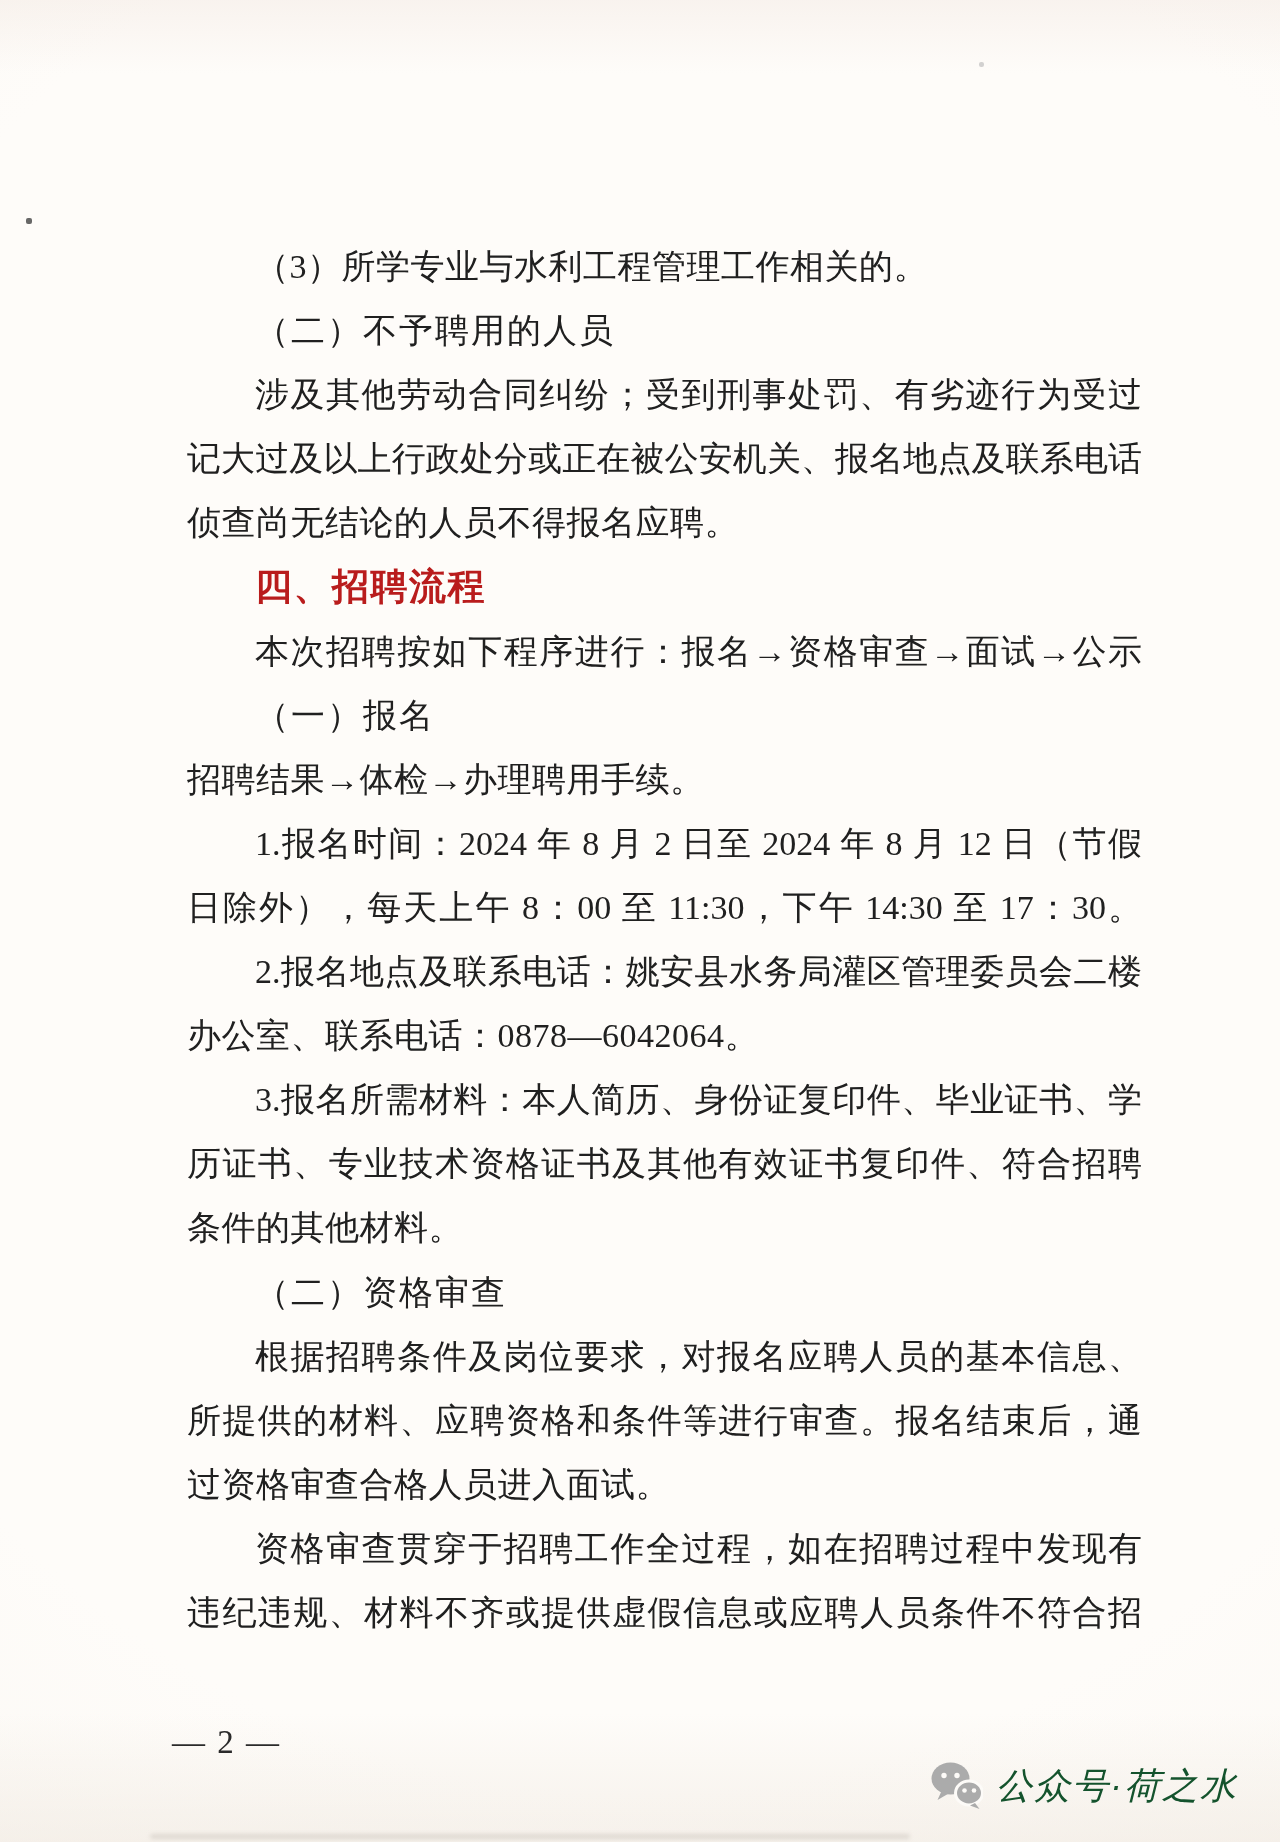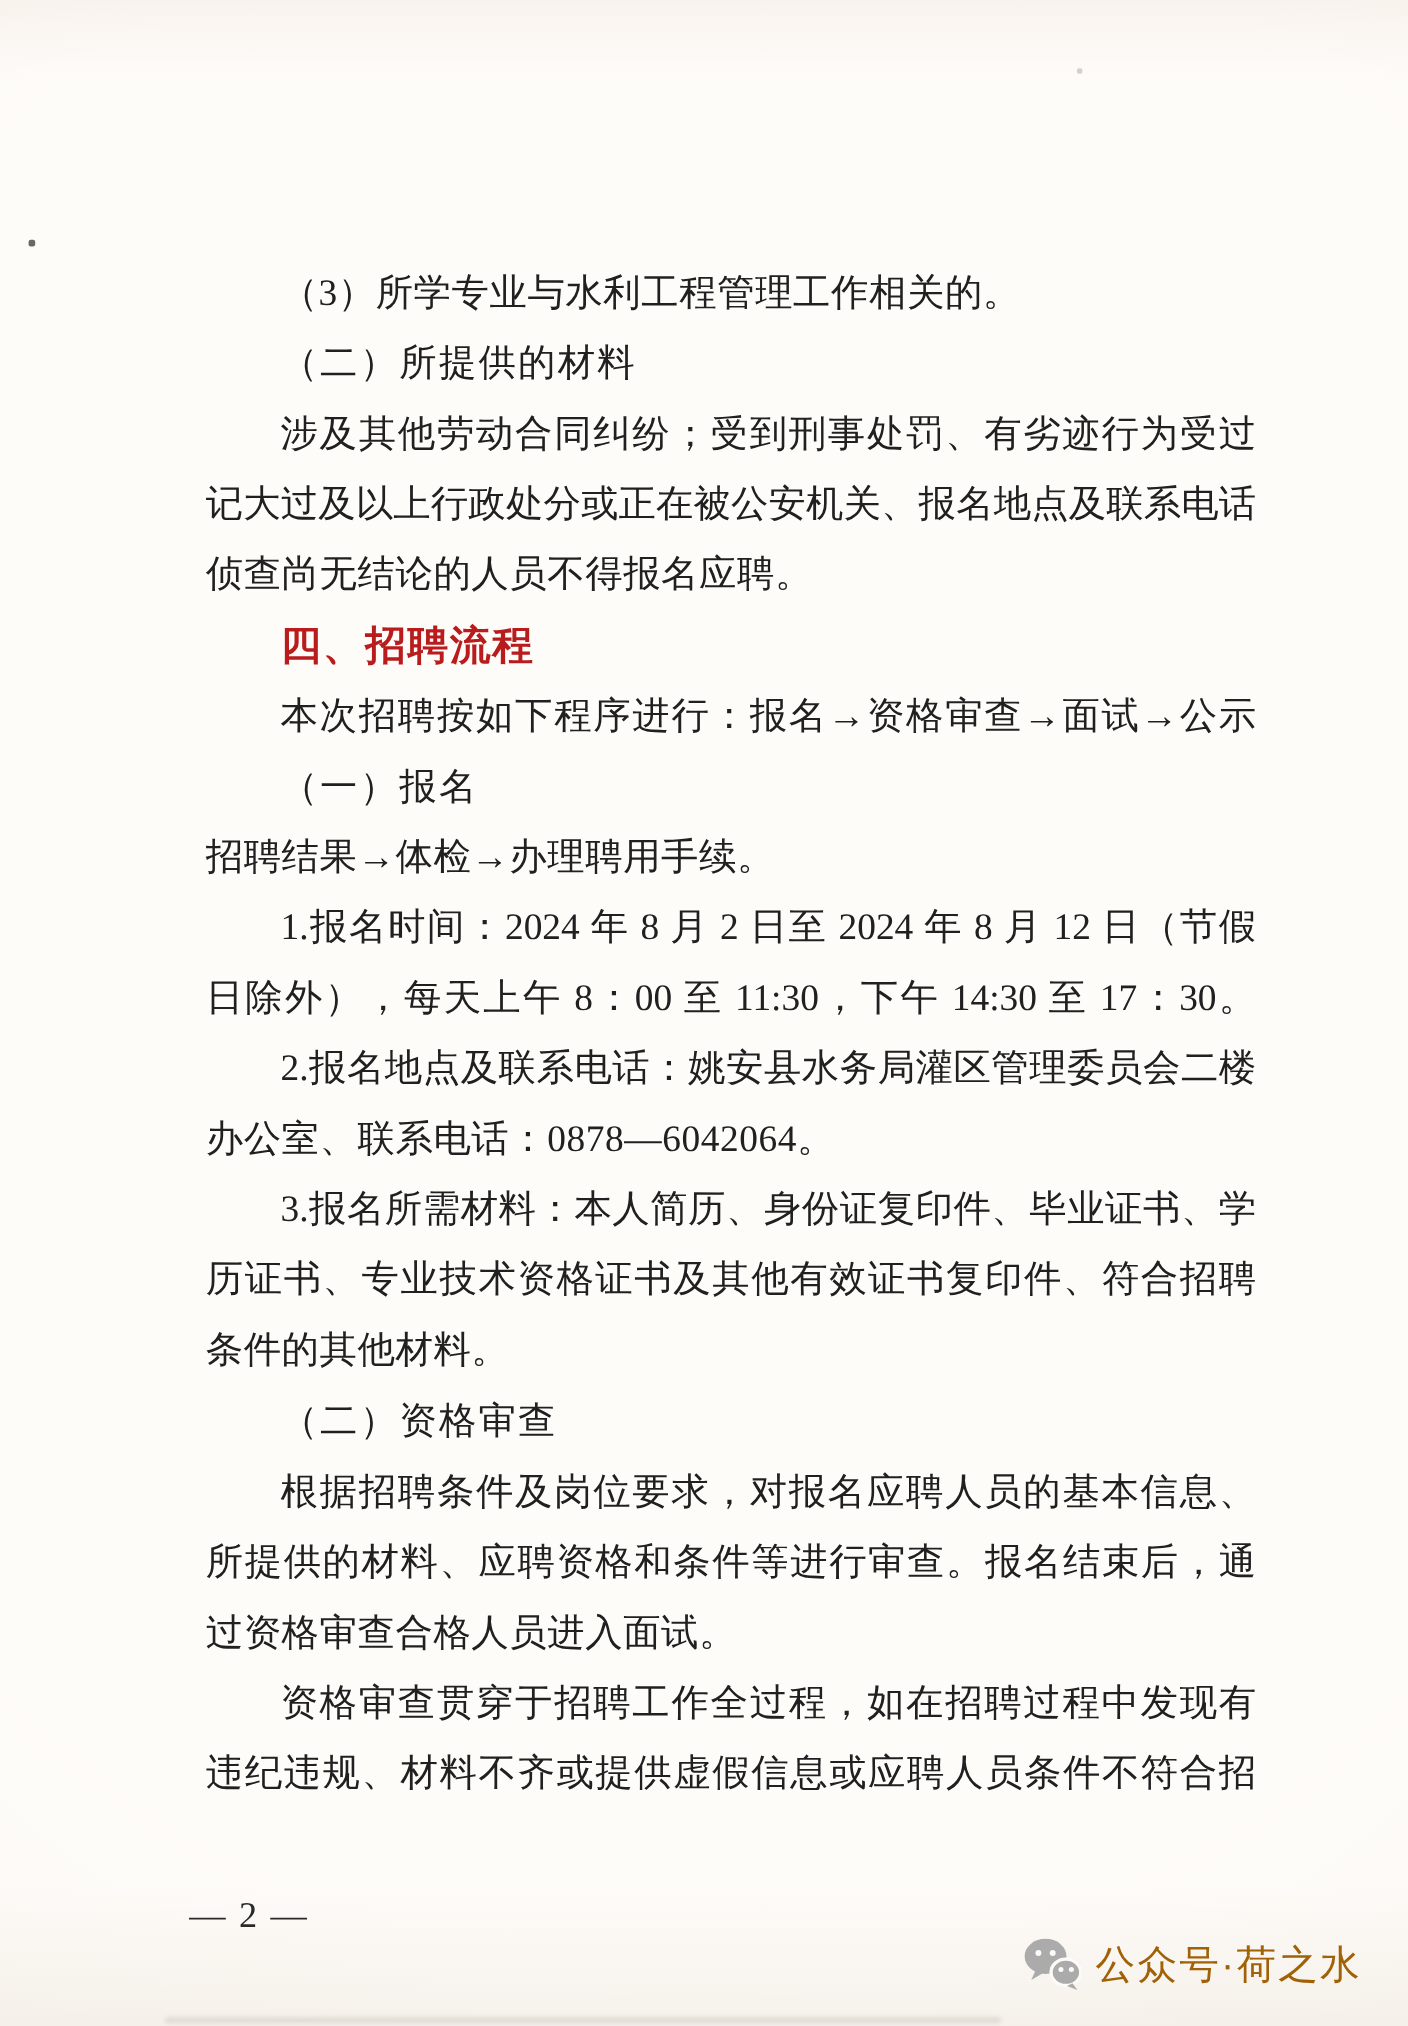--- a/index.html
+++ b/index.html
@@ -41,21 +41,22 @@
   }
   .sub{letter-spacing:2px;}
   .footer-page{
     position:absolute;left:172px;top:1724px;
     font-size:33px;color:#2a2a2a;letter-spacing:2px;
     font-family:"Liberation Serif","DejaVu Serif",serif;
   }
   .watermark{
     position:absolute;left:931px;top:1762px;
     display:flex;align-items:center;gap:13px;
-    color:#a16207;
+    color:#14532d;
+    font-style:italic;
   }
   .watermark .wm-text{
     font-family:"Liberation Sans","DejaVu Sans",sans-serif;
     font-size:36px;letter-spacing:2px;line-height:46px;
     white-space:pre;
   }
   .artifact{position:absolute;border-radius:2px;}
   .artifact.a1{left:26px;top:218px;width:6px;height:6px;background:#4e4e4e;opacity:.85;}
   .artifact.a2{left:979px;top:62px;width:5px;height:5px;background:#b5b5b5;opacity:.6;}
   .artifact.a3{
@@ -63,21 +64,21 @@
     background:#cbc5bd;filter:blur(2px);opacity:.55;border-radius:3px;
   }
 </style>
 </head>
 <body>
 
 <div class="page">
 
   <div class="textblock">
     <div class="ln ind">（3）所学专业与水利工程管理工作相关的。</div>
-    <div class="ln ind sub">（二）所提供的材料</div>
+    <div class="ln ind sub">（二）不予聘用的人员</div>
     <div class="ln ind just">涉及其他劳动合同纠纷；受到刑事处罚、有劣迹行为受过</div>
     <div class="ln just">记大过及以上行政处分或正在被公安机关、报名地点及联系电话</div>
     <div class="ln">侦查尚无结论的人员不得报名应聘。</div>
     <div class="ln ind head">四、招聘流程</div>
     <div class="ln ind just">本次招聘按如下程序进行：报名→资格审查→面试→公示</div>
     <div class="ln ind sub">（一）报名</div>
     <div class="ln">招聘结果→体检→办理聘用手续。</div>
     <div class="ln ind just">1.报名时间：2024 年 8 月 2 日至 2024 年 8 月 12 日（节假</div>
     <div class="ln just">日除外），每天上午 8：00 至 11:30，下午 14:30 至 17：30。</div>
     <div class="ln ind just">2.报名地点及联系电话：姚安县水务局灌区管理委员会二楼</div>

